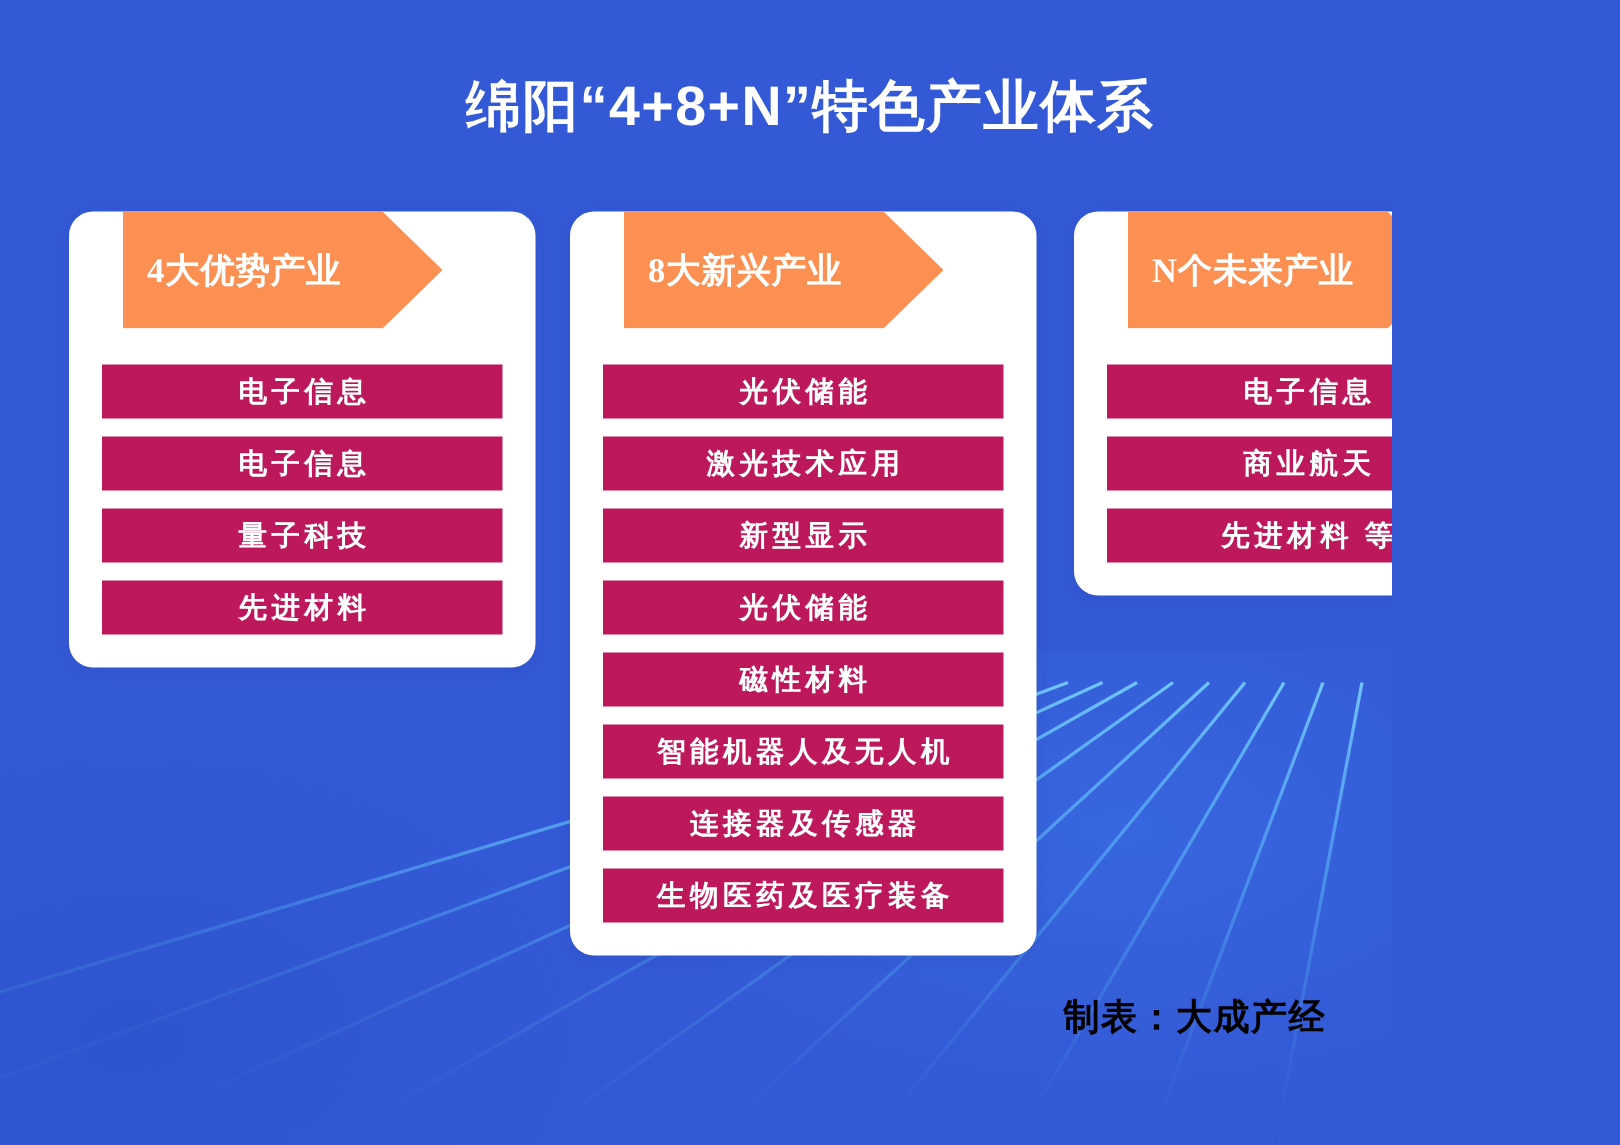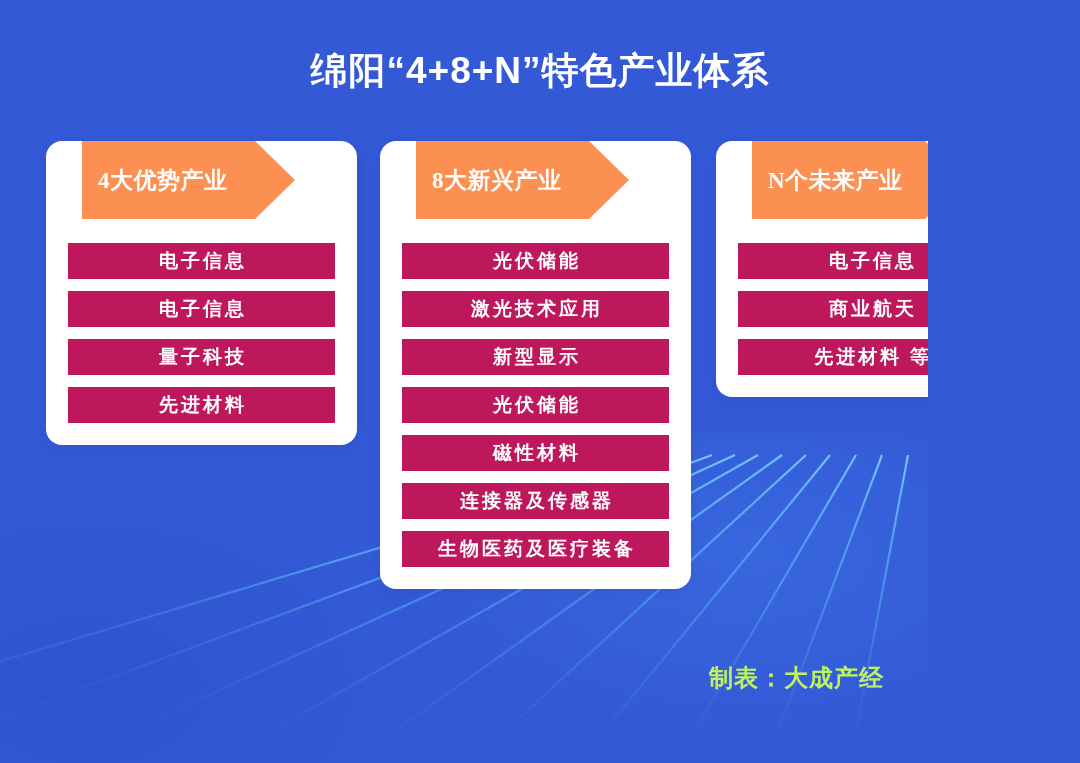--- a/index.html
+++ b/index.html
@@ -133,21 +133,21 @@
     text-indent: 3px;
     white-space: nowrap;
   }
   .chip:last-child { margin-bottom: 0; }
 
   
   .credit {
     position: absolute;
     right: 44px;
     top: 662px;
-    color: #bef264;
+    color: #000000;
     font-family: "Liberation Serif", "DejaVu Serif", serif;
     font-size: 24px;
     font-weight: bold;
     letter-spacing: 1px;
     white-space: nowrap;
   }
 </style>
 </head>
 <body>
 
@@ -218,20 +218,21 @@
     <div class="card-header">
       <div class="banner"></div>
       <div class="banner-label">8大新兴产业</div>
     </div>
     <div class="card-body">
       <div class="chip">光伏储能</div>
       <div class="chip">激光技术应用</div>
       <div class="chip">新型显示</div>
       <div class="chip">光伏储能</div>
       <div class="chip">磁性材料</div>
+      <div class="chip">智能机器人及无人机</div>
       <div class="chip">连接器及传感器</div>
       <div class="chip">生物医药及医疗装备</div>
     </div>
   </div>
 
   <div class="card" id="card-2">
     <div class="card-header">
       <div class="banner"></div>
       <div class="banner-label">N个未来产业</div>
     </div>

